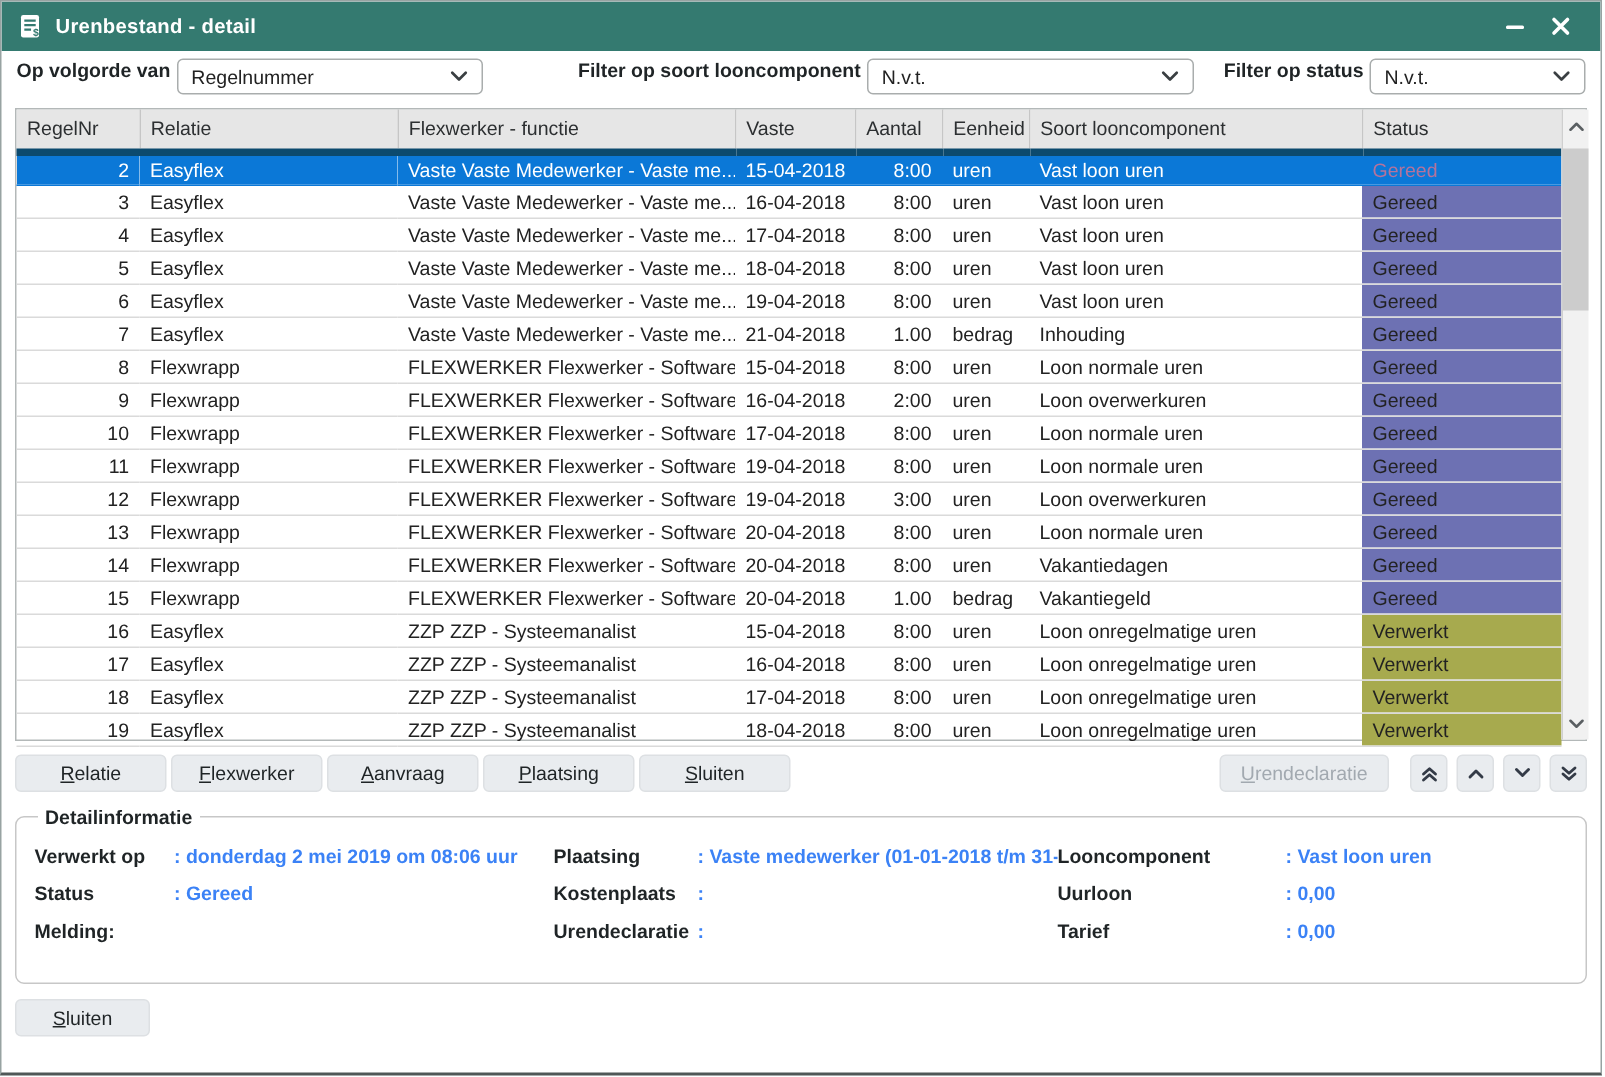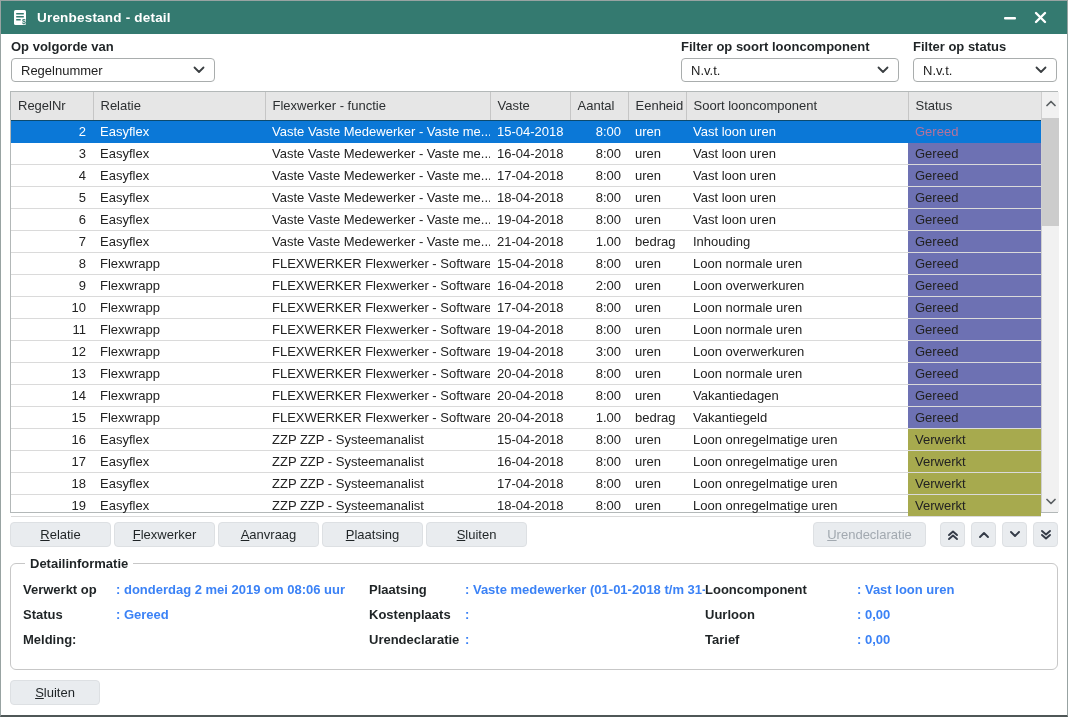--- a/index.html
+++ b/index.html
@@ -11,39 +11,39 @@
 
   
   .titlebar { height:33px; flex:0 0 33px; background:var(--titlebar,#347a70); display:flex; align-items:center; padding:0 12px; }
   .titlebar .app-icon { display:flex; align-items:center; }
   .titlebar .title { color:#fff; font-weight:bold; font-size:13.5px; margin-left:9px; letter-spacing:.2px; }
   .tb-spacer { flex:1; }
   .tb-btn { width:30px; height:33px; display:flex; align-items:center; justify-content:center; cursor:pointer; }
 
   
   .controls { display:flex; align-items:flex-end; padding:5px 10px 9px; }
-  .ctl { display:flex; flex-direction:column; gap:4px; }
+  .ctl { display:flex; gap:4px; }
   .ctl .ctl-label { font-weight:700; font-size:13px; color:#1f2426; }
   .select { box-sizing:border-box; height:24px; border:1px solid #a9adad; border-radius:4px; background:#fff;
             display:flex; align-items:center; justify-content:space-between; padding:0 9px; cursor:pointer; }
   .select .sel-value { white-space:nowrap; }
   .ctl-sort .select { width:204px; }
   .ctl-looncomp { margin-left:auto;justify-content:space-between; }
   .ctl-looncomp .select { width:218px; }
-  .ctl-status { margin-left:14px; }
+  .ctl-status { margin-left:20px; }
   .ctl-status .select { width:144px; }
 
   
   .table-wrap { margin:0 9px; border:1px solid #b3b8b8; display:flex; height:420px; flex:0 0 auto; }
   table { border-collapse:collapse; table-layout:fixed; width:1030px; font-size:13px; }
   col.c-regelnr{width:82px} col.c-relatie{width:172px} col.c-flexwerker{width:225px}
   col.c-datum{width:80px} col.c-aantal{width:58px} col.c-eenheid{width:58px}
   col.c-soort{width:222px} col.c-status{width:133px}
   thead th { box-sizing:border-box; background:#e6e6e6; color:#2c2f31; font-weight:400; text-align:left;
-             height:28px; padding:4px 7px; border-right:1px solid #c6c6c6; border-bottom:1px solid #0c4a6e;
+             height:28px; padding:4px 7px; border-right:1px solid #c6c6c6; border-bottom:5px solid #0c4a6e;
              white-space:nowrap; overflow:hidden; }
   thead th:last-child { border-right:none; }
   tbody td { box-sizing:border-box; height:22px; padding:0 7px; border-bottom:1px solid #dadada;
              white-space:nowrap; overflow:hidden; background-clip:padding-box; }
   td.num, th.num { text-align:right; }
   tr.selected td { color:#fff; border-bottom-color:var(--selected-row,#0b78d7); }
 
   
   .vscroll { width:17px; flex:0 0 17px; background:#f1f1f1; border-left:1px solid #cfcfcf; position:relative; }
   .vs-arrow { position:absolute; left:0; width:17px; height:18px; display:flex; align-items:center; justify-content:center; cursor:pointer; }

